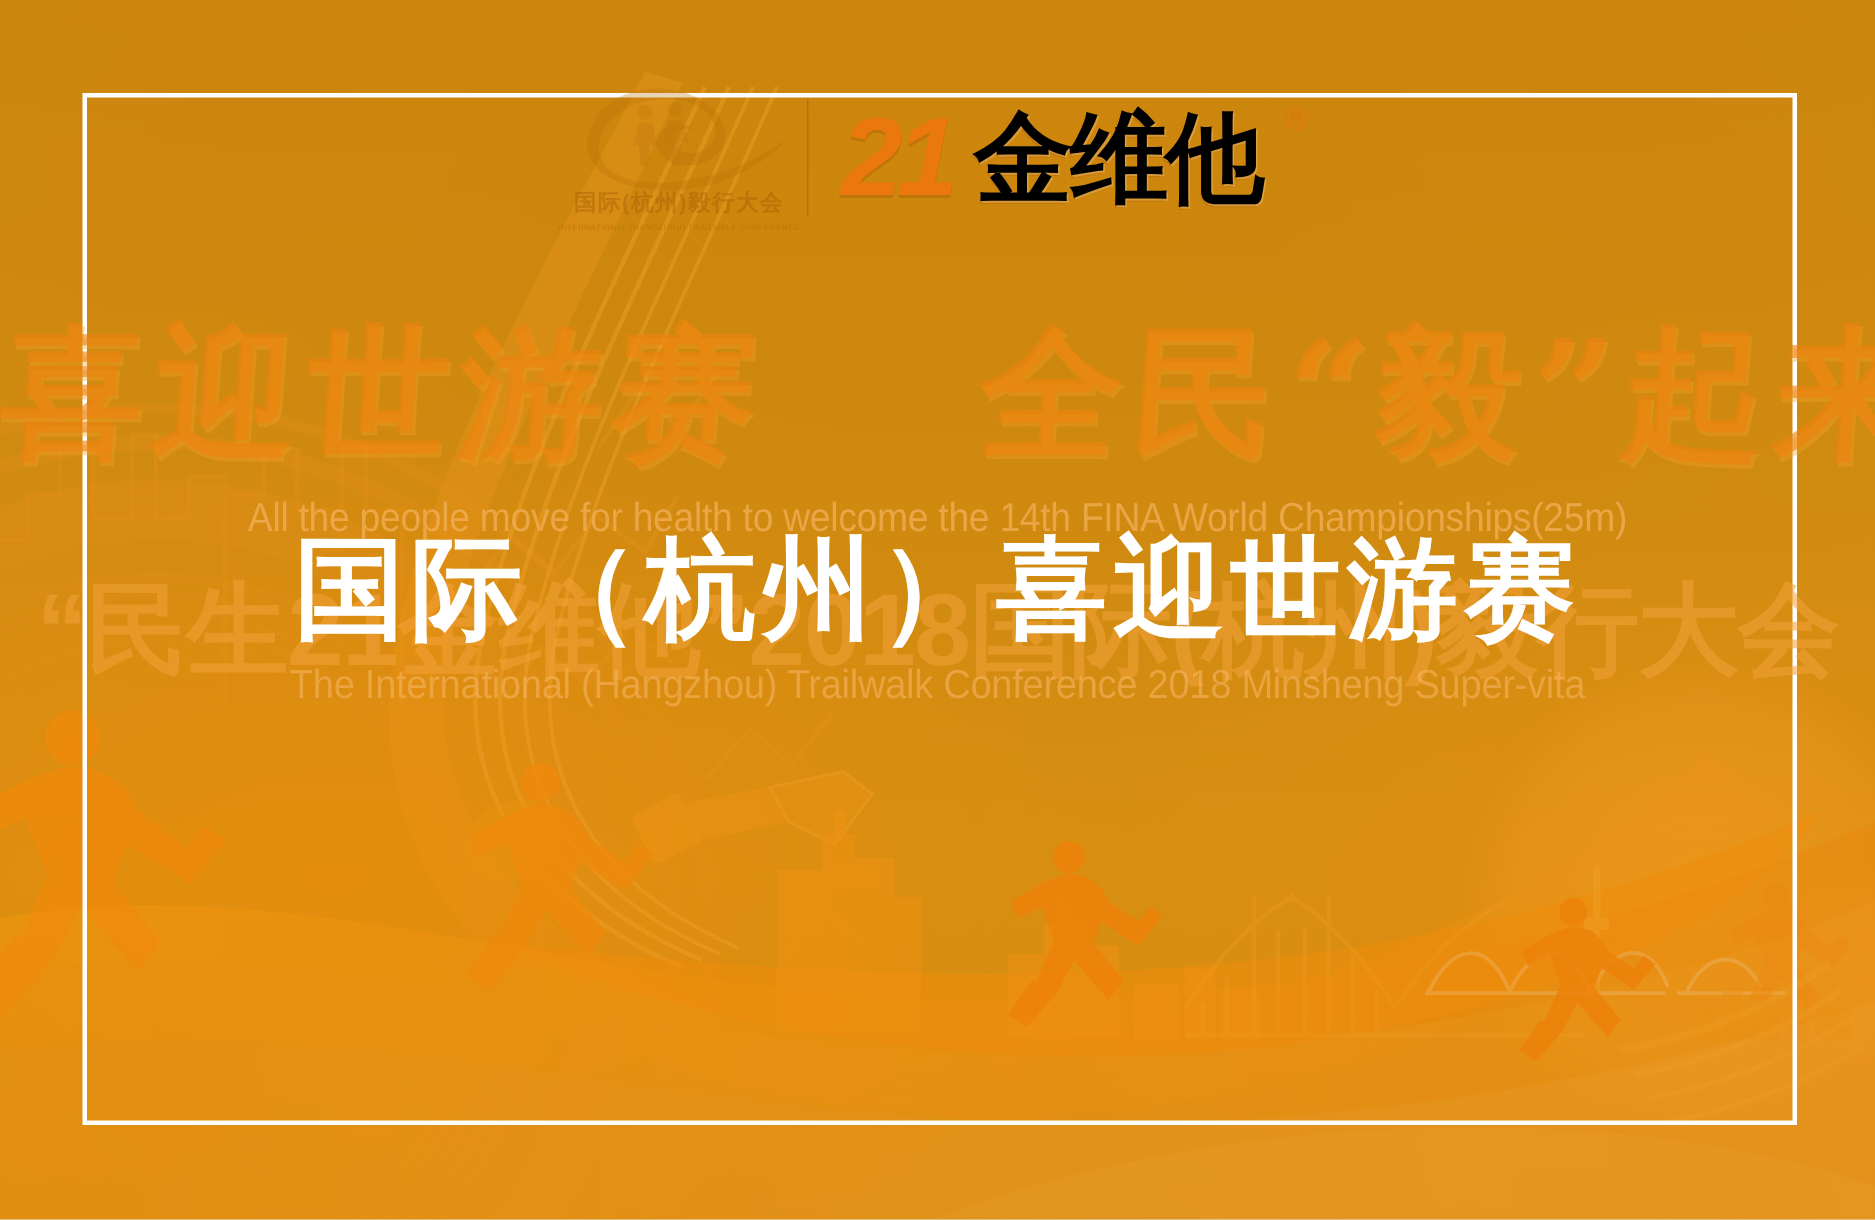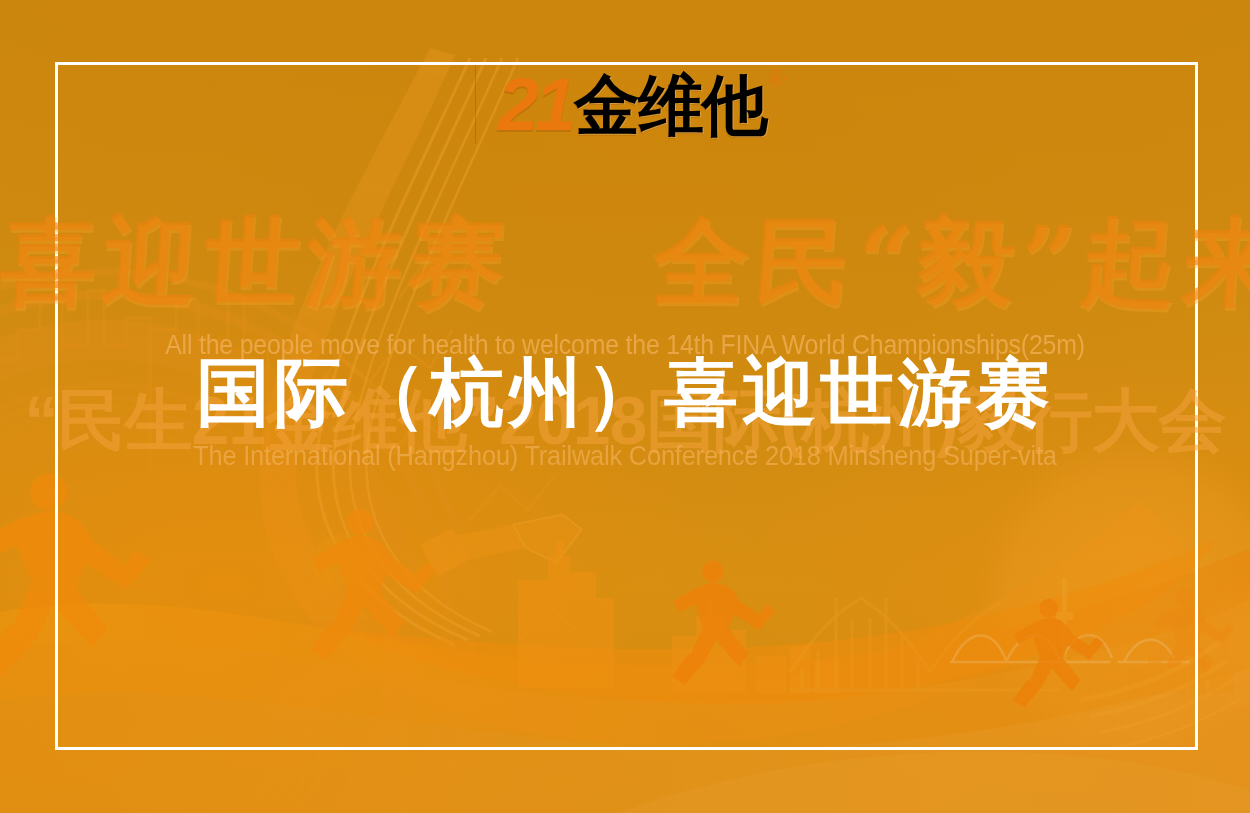--- a/index.html
+++ b/index.html
@@ -42,21 +42,21 @@
   }
   .logo-trailwalk{
     position:relative;width:150px;height:100px;
     opacity:.55;
   }
   .logo-divider{
     width:1px;height:78px;background:rgba(150,84,6,.40);
     margin:0 22px 0 10px;
   }
   .logo-brand{
-    position:relative;height:86px;display:flex;align-items:center;
+    position:relative;height:86px;display:flex;align-items:center;gap:12px;
   }
   .brand-21{
     font-size:74px;line-height:1;font-weight:bold;font-style:italic;
     color:#ea780c;
     letter-spacing:-4px;
     text-shadow:0 2px 0 rgba(150,80,4,.30);
   }
   .brand-cn{
     font-size:66px;line-height:1;font-weight:bold;
     color:#000000;
@@ -323,20 +323,40 @@
       <path d="M1112 748 C 1158 740, 1202 722, 1242 698" stroke-width="3"></path>
     </g>
 
     <path d="M620 813 C 760 760, 930 742, 1080 756 C 1150 762, 1205 776, 1250 790 L1250 813 Z" fill="#e8a338" opacity=".22"></path>
   </svg>
 
   <div class="frame"></div>
 
   <div class="logo-row">
 
+    <div class="logo-trailwalk">
+      <svg width="150" height="78" viewBox="0 0 150 78" xmlns="http://www.w3.org/2000/svg">
+        <path d="M18 26 C 26 8, 54 0, 76 6 C 98 12, 110 28, 104 42
+                 C 100 52, 86 58, 72 54 C 60 50, 56 40, 62 33
+                 C 68 26, 80 26, 84 32 C 80 30, 73 31, 71 36
+                 C 69 42, 75 47, 82 47 C 92 47, 99 41, 99 33
+                 C 99 20, 84 11, 66 11 C 44 11, 26 22, 22 38
+                 C 18 53, 30 64, 50 66 C 74 69, 104 62, 126 50
+                 C 134 46, 140 42, 146 38 C 138 48, 124 58, 106 65
+                 C 80 75, 44 74, 26 62 C 12 53, 10 38, 18 26 Z" fill="#b8700a" opacity=".55"></path>
+        <g fill="#b8700a" opacity=".50">
+          <circle cx="52" cy="20" r="5"></circle>
+          <path d="M48 27 L57 27 L60 42 L55 42 L54 56 L49 56 L48 42 L44 42 Z"></path>
+          <circle cx="72" cy="18" r="5"></circle>
+          <path d="M68 25 L77 25 L81 40 L76 40 L75 56 L70 56 L68 40 L64 40 Z"></path>
+        </g>
+      </svg>
+      <div class="tw-cn">国际(杭州)毅行大会</div>
+      <div class="tw-en">INTERNATIONAL (HANGZHOU) TRAILWALK CONFERENCE</div>
+    </div>
 
     <div class="logo-divider"></div>
 
     <div class="logo-brand">
       <span class="brand-21">21</span>
       <span class="brand-cn">金维他</span>
       <span class="brand-reg">®</span>
     </div>
   </div>
 

